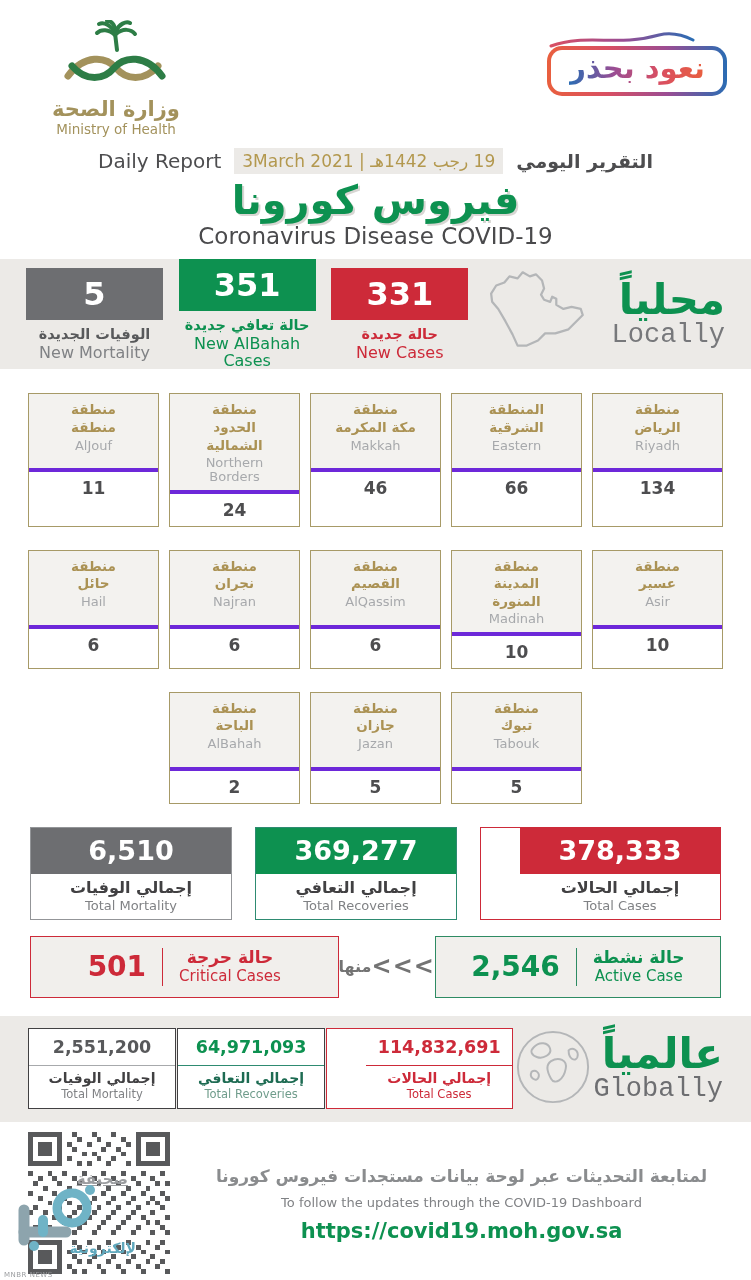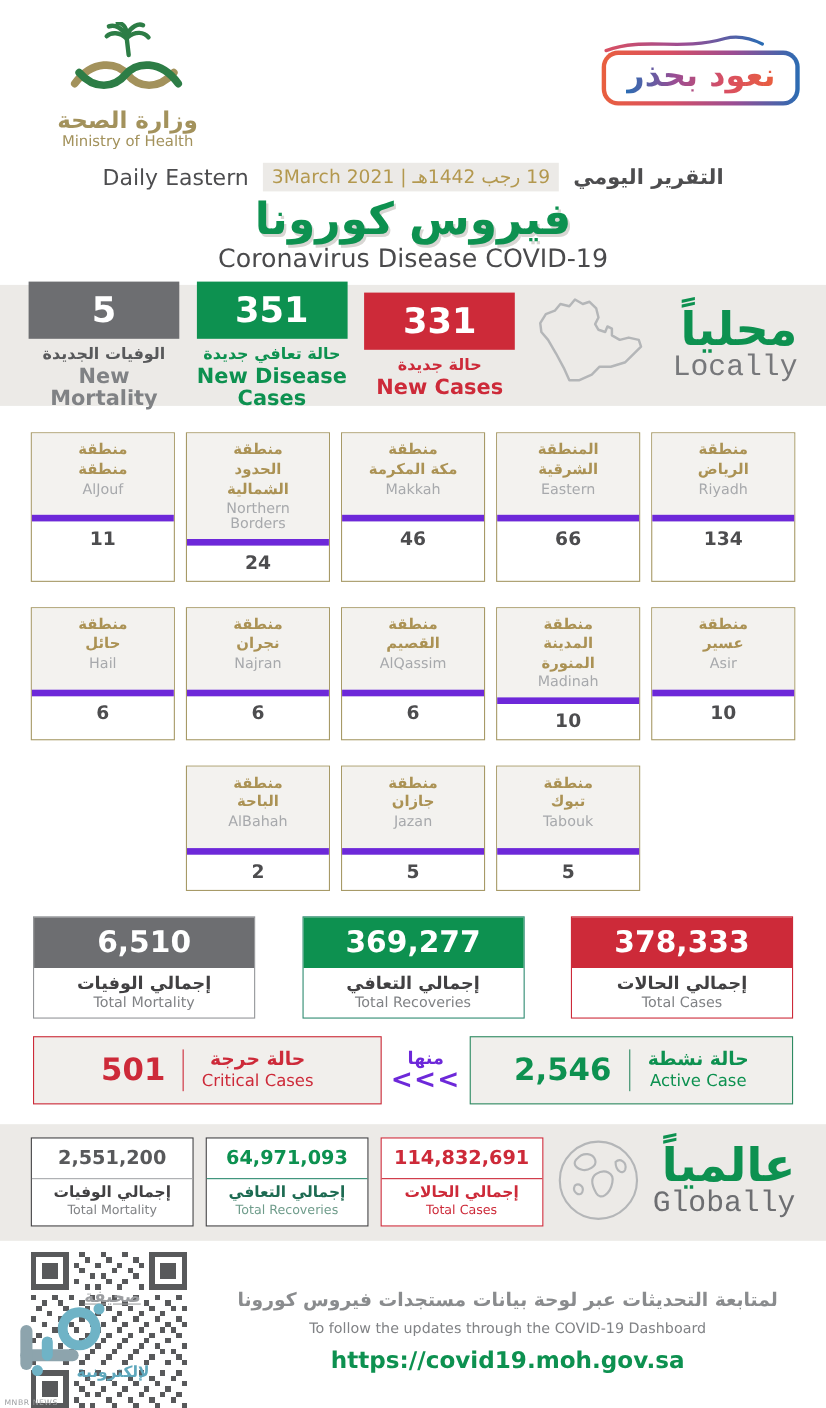--- a/index.html
+++ b/index.html
@@ -31,49 +31,49 @@
   .band{background:#eceae7;display:flex;flex-direction:row-reverse;align-items:center;
         justify-content:space-between;}
   .locally-band{margin-top:10px;height:110px;padding:0 26px;}
   .band-title{text-align:right;}
   .bt-ar{font-size:42px;font-weight:bold;color:#0d9150;line-height:1.0;direction:rtl;}
   .bt-en{font-size:27px;color:#77787b;line-height:1.1;font-family:Liberation Mono, monospace;}
   .l-stat{width:137px;text-align:center;}
   .l-num{height:52px;line-height:52px;color:#fff;font-size:32px;font-weight:bold;}
   .bg-red{background:#cd2a39;} .bg-green{background:#0d9150;} .bg-gray{background:#6d6e71;}
   .l-ar-label{font-size:14.5px;font-weight:bold;margin-top:7px;direction:rtl;line-height:1.1;}
-  .l-en-label{font-size:19px;margin-top:1px;line-height:1.1;font-weight:bold;}
+  .l-en-label{font-size:16px;margin-top:1px;line-height:1.1;}
   .tx-red{color:#cd2a39;} .tx-green{color:#0d9150;} .tx-dgray{color:#58595b;} .tx-mgray{color:#808285;}
   
   .regions{margin-top:24px;}
   .r-row{display:flex;flex-direction:row-reverse;justify-content:center;gap:10px;margin-bottom:23px;}
   .region-card{width:129px;border:1px solid #a79a67;background:#fff;text-align:center;}
-  .rc-top{background:#f3f2ef;border-bottom:6px solid #6d28d9;padding:7px 16px 5px;min-height:62px;}
+  .rc-top{background:#f3f2ef;border-bottom:4px solid #6d28d9;padding:7px 16px 5px;min-height:62px;}
   .rc-ar{color:#ab9254;font-weight:bold;font-size:13.5px;line-height:1.3;direction:rtl;}
   .rc-en{color:#a7a9ac;font-size:13px;margin-top:2px;line-height:1.1;}
   .rc-val{color:#4d4d4f;font-weight:bold;font-size:17px;padding:6px 0;}
   
   .totals{display:flex;flex-direction:row-reverse;justify-content:space-between;padding:0 30px;}
   .total-card{width:200px;text-align:center;border:1px solid;background:#fff;}
-  .bd-red{border-color:#cd2a39;} .bd-green{border-color:#2e8b71;} .bd-gray{border-color:#939598;}
+  .bd-red{border-color:#cd2a39;padding-left:39px;} .bd-green{border-color:#2e8b71;} .bd-gray{border-color:#939598;}
   .t-head{height:46px;line-height:46px;color:#fff;font-weight:bold;font-size:27px;}
   .t-ar{font-size:16px;font-weight:bold;color:#414042;margin-top:4px;direction:rtl;}
   .t-en{font-size:13px;color:#808285;margin:1px 0 6px;}
   
   .crit-row{display:flex;flex-direction:row-reverse;align-items:center;justify-content:space-between;
             padding:0 30px;margin-top:16px;}
   .crit-box{display:flex;align-items:center;justify-content:center;gap:16px;background:#f1efec;height:60px;border:1px solid;}
   .box-active{width:292px;} .box-critical{width:315px;}
   .cb-val{font-size:28px;font-weight:bold;}
   .cb-div{width:1px;height:38px;}
   .dv-red{background:#cd2a39;} .dv-green{background:#2e8b63;}
   .cb-labels{text-align:center;direction:rtl;}
   .cb-ar{font-size:17px;font-weight:bold;line-height:1.15;}
   .cb-en{font-size:15px;line-height:1.15;}
-  .mid{display:flex;flex-direction:column;align-items:center;color:#6d28d9;justify-content:space-between;}
+  .mid{display:flex;flex-direction:row;align-items:center;color:#737373;justify-content:space-between;}
   .mid-ar{font-size:16px;font-weight:bold;direction:rtl;}
   .mid-ch{font-size:24px;font-weight:bold;letter-spacing:1px;line-height:0.9;}
   
   .global-band{margin-top:18px;height:106px;padding:0 28px;}
   .g-card{width:146px;background:#fff;border:1px solid;text-align:center;}
   .g-num{font-size:17.5px;font-weight:bold;padding:8px 2px;border-bottom:1px solid;border-color:inherit;}
   .g-ar{font-size:14px;font-weight:bold;margin-top:4px;direction:rtl;}
   .g-en{font-size:11.5px;margin:1px 0 7px;}
   .tx-teal{color:#1d6b52;} .tx-ggray{color:#6f9c8b;}
   
@@ -133,21 +133,21 @@
       </span>
       <div class="badge">
         <div class="badge-inner">
           <span class="badge-text">نعود بحذر</span>
         </div>
       </div>
     </div>
   </div>
 
   <div class="report-line">
-    <span class="daily-en">Daily Eastern</span>
+    <span class="daily-en">Daily Report</span>
     <span class="date-chip">19 رجب 1442هـ | 3March 2021</span>
     <span class="daily-ar">التقرير اليومي</span>
   </div>
   <div class="h1">فيروس كورونا</div>
   <div class="h2">Coronavirus Disease COVID-19</div>
 
   <div class="band locally-band">
     <div class="band-title">
       <div class="bt-ar">محلياً</div>
       <div class="bt-en">Locally</div>
@@ -158,21 +158,21 @@
       </svg>
     </span>
     <div class="l-stat">
       <div class="l-num bg-red">331</div>
       <div class="l-ar-label tx-red">حالة جديدة</div>
       <div class="l-en-label tx-red">New Cases</div>
     </div>
     <div class="l-stat">
       <div class="l-num bg-green">351</div>
       <div class="l-ar-label tx-green">حالة تعافي جديدة</div>
-      <div class="l-en-label tx-green">New Disease Cases</div>
+      <div class="l-en-label tx-green">New AlBahah Cases</div>
     </div>
     <div class="l-stat">
       <div class="l-num bg-gray">5</div>
       <div class="l-ar-label tx-dgray">الوفيات الجديدة</div>
       <div class="l-en-label tx-mgray">New Mortality</div>
     </div>
   </div>
 
   <div class="regions">
     <div class="r-row">

